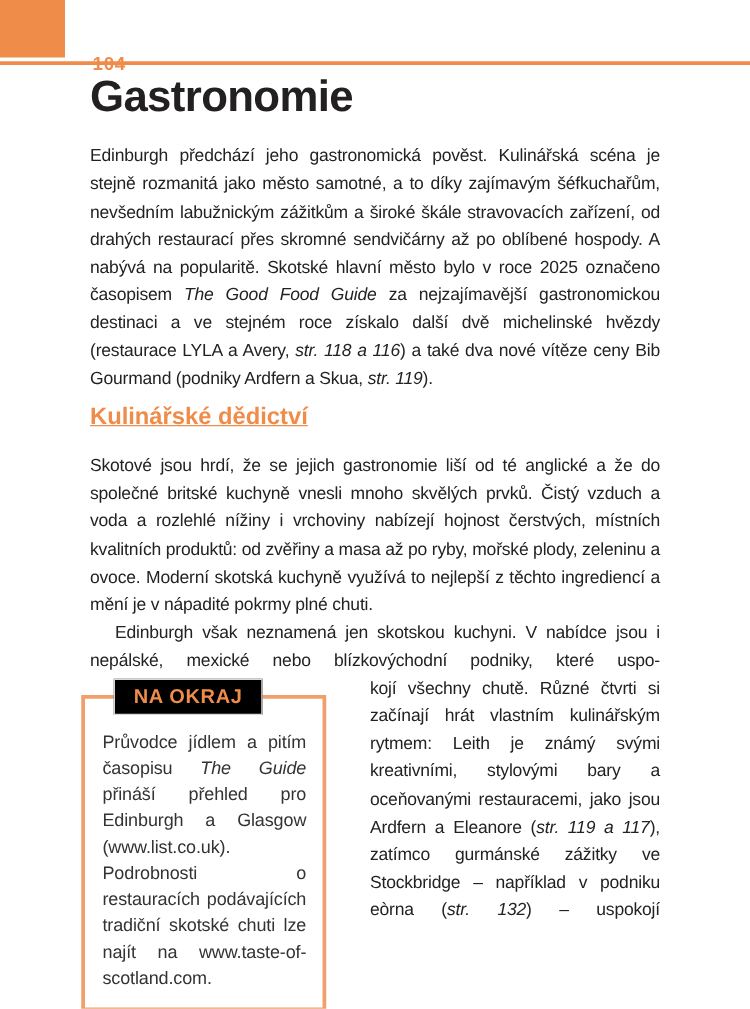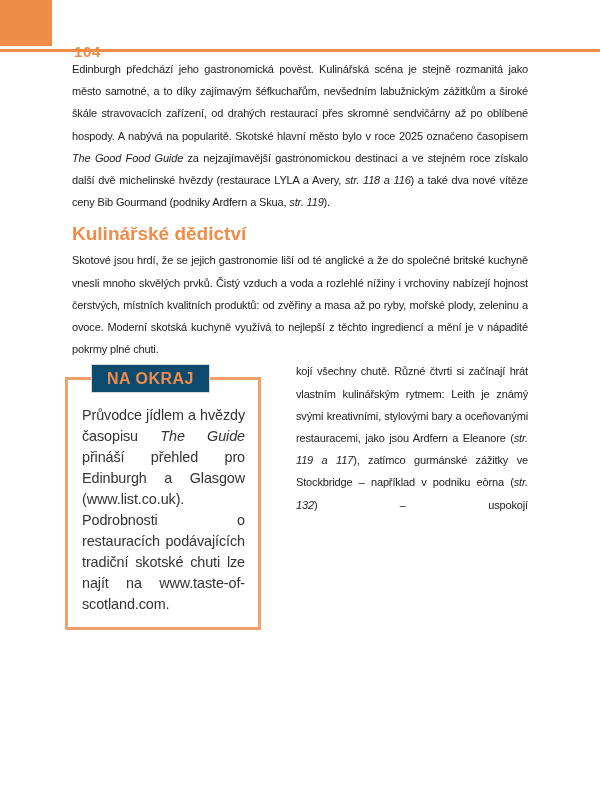--- a/index.html
+++ b/index.html
@@ -29,76 +29,79 @@
   .content{
     position:absolute;top:58px;left:72px;width:456px;
   }
   .page-title{
     margin:0 0 15px 0;
     font-size:35px;line-height:1.15;font-weight:bold;color:#232021;
     letter-spacing:-0.5px;
   }
   .body-par{
     margin:0;
-    font-size:11px;line-height:22.2px;letter-spacing:-0.15px;
+    font-size:14px;line-height:22.2px;letter-spacing:-0.15px;
     text-align:justify;color:#222;
     hyphens:manual;
   }
   .section-heading{
-    margin:9px 0 4px 0;
+    margin:9px 0 16px 0;
     font-size:19px;line-height:23px;font-weight:bold;
     color:var(--accent);
+    text-decoration:underline;
   }
   .indent-first{text-indent:20px;}
   .justify-all{text-align-last:justify;}
   .wrap-zone{margin:0;}
   .sidebar-note{
     float:left;width:196px;
     margin:4px 35px 56px -7px;
     padding-top:13px;
     position:relative;
   }
   .sidebar-box{
     border:3px solid var(--box-border);
     padding:25px 13px 12px 14px;
   }
   .sidebar-label{
     position:absolute;top:0;left:26px;
-    background:#0c4a6e;border:1px solid #d9d9d9;
+    background:#000000;border:1px solid #d9d9d9;
     padding:5px 15px 4px 15px;
     color:var(--accent);font-weight:bold;font-size:16px;letter-spacing:.5px;
     white-space:nowrap;
   }
   .sidebar-text{
     margin:0;
     font-size:14.4px;line-height:21px;letter-spacing:-0.1px;
     text-align:justify;color:#333;
   }
   em{font-style:italic;}
 </style>
 </head>
 <body>
 
 <div class="corner-block"></div>
 <div class="page-number">104</div>
 <div class="top-rule"></div>
 
 <div class="content">
 
+  <h1 class="page-title">Gastronomie</h1>
 
   <p class="body-par"><span>Edinburgh předchází jeho gastronomická pověst. Kulinářská scéna je stejně rozmanitá jako město samotné, a to díky zajímavým šéfkuchařům, nevšedním labužnickým zážitkům a široké škále stravovacích zařízení, od drahých restaurací přes skromné sendvičárny až po oblíbené hospody. A nabývá na popularitě. Skotské hlavní město bylo v roce 2025 označeno časopisem </span><em>The Good Food Guide</em><span> za nejzajímavější gastronomickou destinaci a ve stejném roce získalo další dvě michelinské hvězdy (restaurace LYLA a Avery, </span><em>str. 118 a 116</em><span>) a také dva nové vítěze ceny Bib Gourmand (podniky Ardfern a Skua, </span><em>str. 119</em><span>).</span></p>
 
   <h2 class="section-heading">Kulinářské dědictví</h2>
 
   <p class="body-par">Skotové jsou hrdí, že se jejich gastronomie liší od té anglické a že do společné britské kuchyně vnesli mnoho skvělých prvků. Čistý vzduch a voda a rozlehlé nížiny i vrchoviny nabízejí hojnost čerstvých, místních kvalitních produktů: od zvěřiny a masa až po ryby, mořské plody, zeleninu a ovoce. Moderní skotská kuchyně využívá to nejlepší z těchto ingrediencí a mění je v nápadité pokrmy plné chuti.</p>
 
+  <p class="body-par indent-first justify-all">Edinburgh však neznamená jen skotskou kuchyni. V nabídce jsou i nepálské, mexické nebo blízkovýchodní podniky, které uspo-</p>
 
   <div class="wrap-zone">
     <aside class="sidebar-note">
       <div class="sidebar-label">NA OKRAJ</div>
       <div class="sidebar-box">
-        <p class="sidebar-text"><span>Průvodce jídlem a hvězdy časopisu </span><em>The Guide</em><span> přináší přehled pro Edinburgh a Glasgow (www.list.co.uk). Podrobnosti o restauracích podávajících tradiční skotské chuti lze najít na www.taste-of-scotland.com.</span></p>
+        <p class="sidebar-text"><span>Průvodce jídlem a pitím časopisu </span><em>The Guide</em><span> přináší přehled pro Edinburgh a Glasgow (www.list.co.uk). Podrobnosti o restauracích podávajících tradiční skotské chuti lze najít na www.taste-of-scotland.com.</span></p>
       </div>
     </aside>
     <p class="body-par justify-all"><span>kojí všechny chutě. Různé čtvrti si začínají hrát vlastním kulinářským rytmem: Leith je známý svými kreativními, stylovými bary a oceňovanými restauracemi, jako jsou Ardfern a Eleanore (</span><em>str. 119 a 117</em><span>), zatímco gurmánské zážitky ve Stockbridge – například v podniku eòrna (</span><em>str. 132</em><span>) – uspokojí</span></p>
   </div>
 
 </div>
 
 </body></html>

